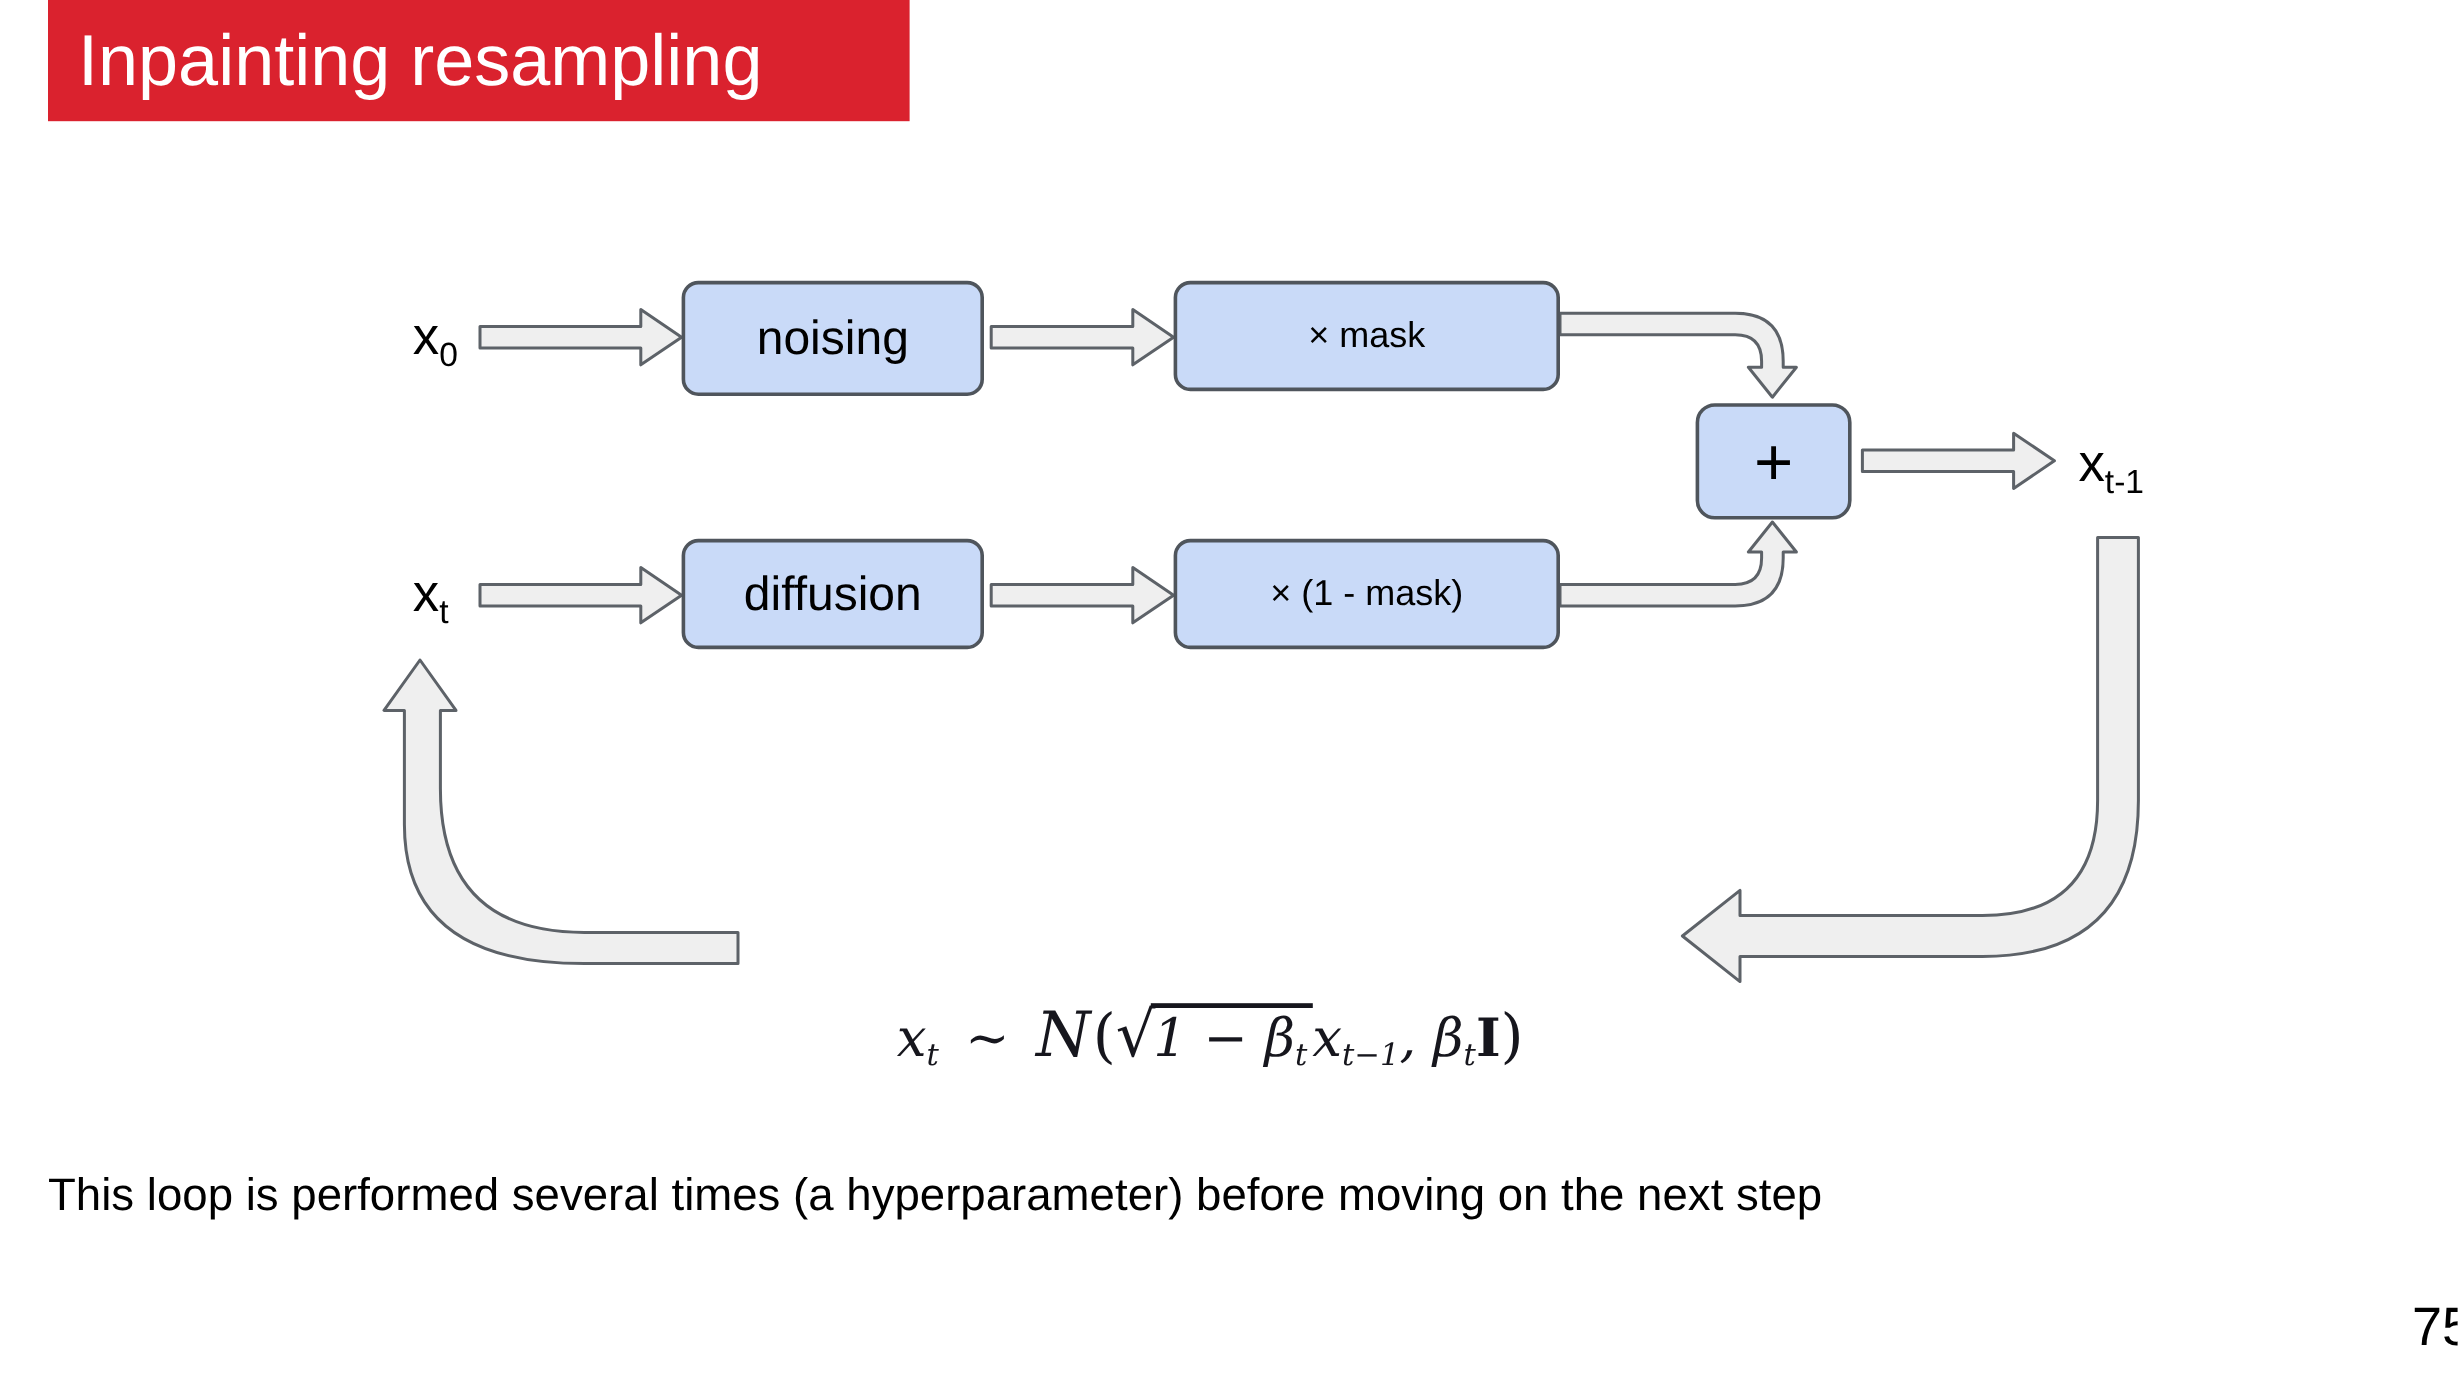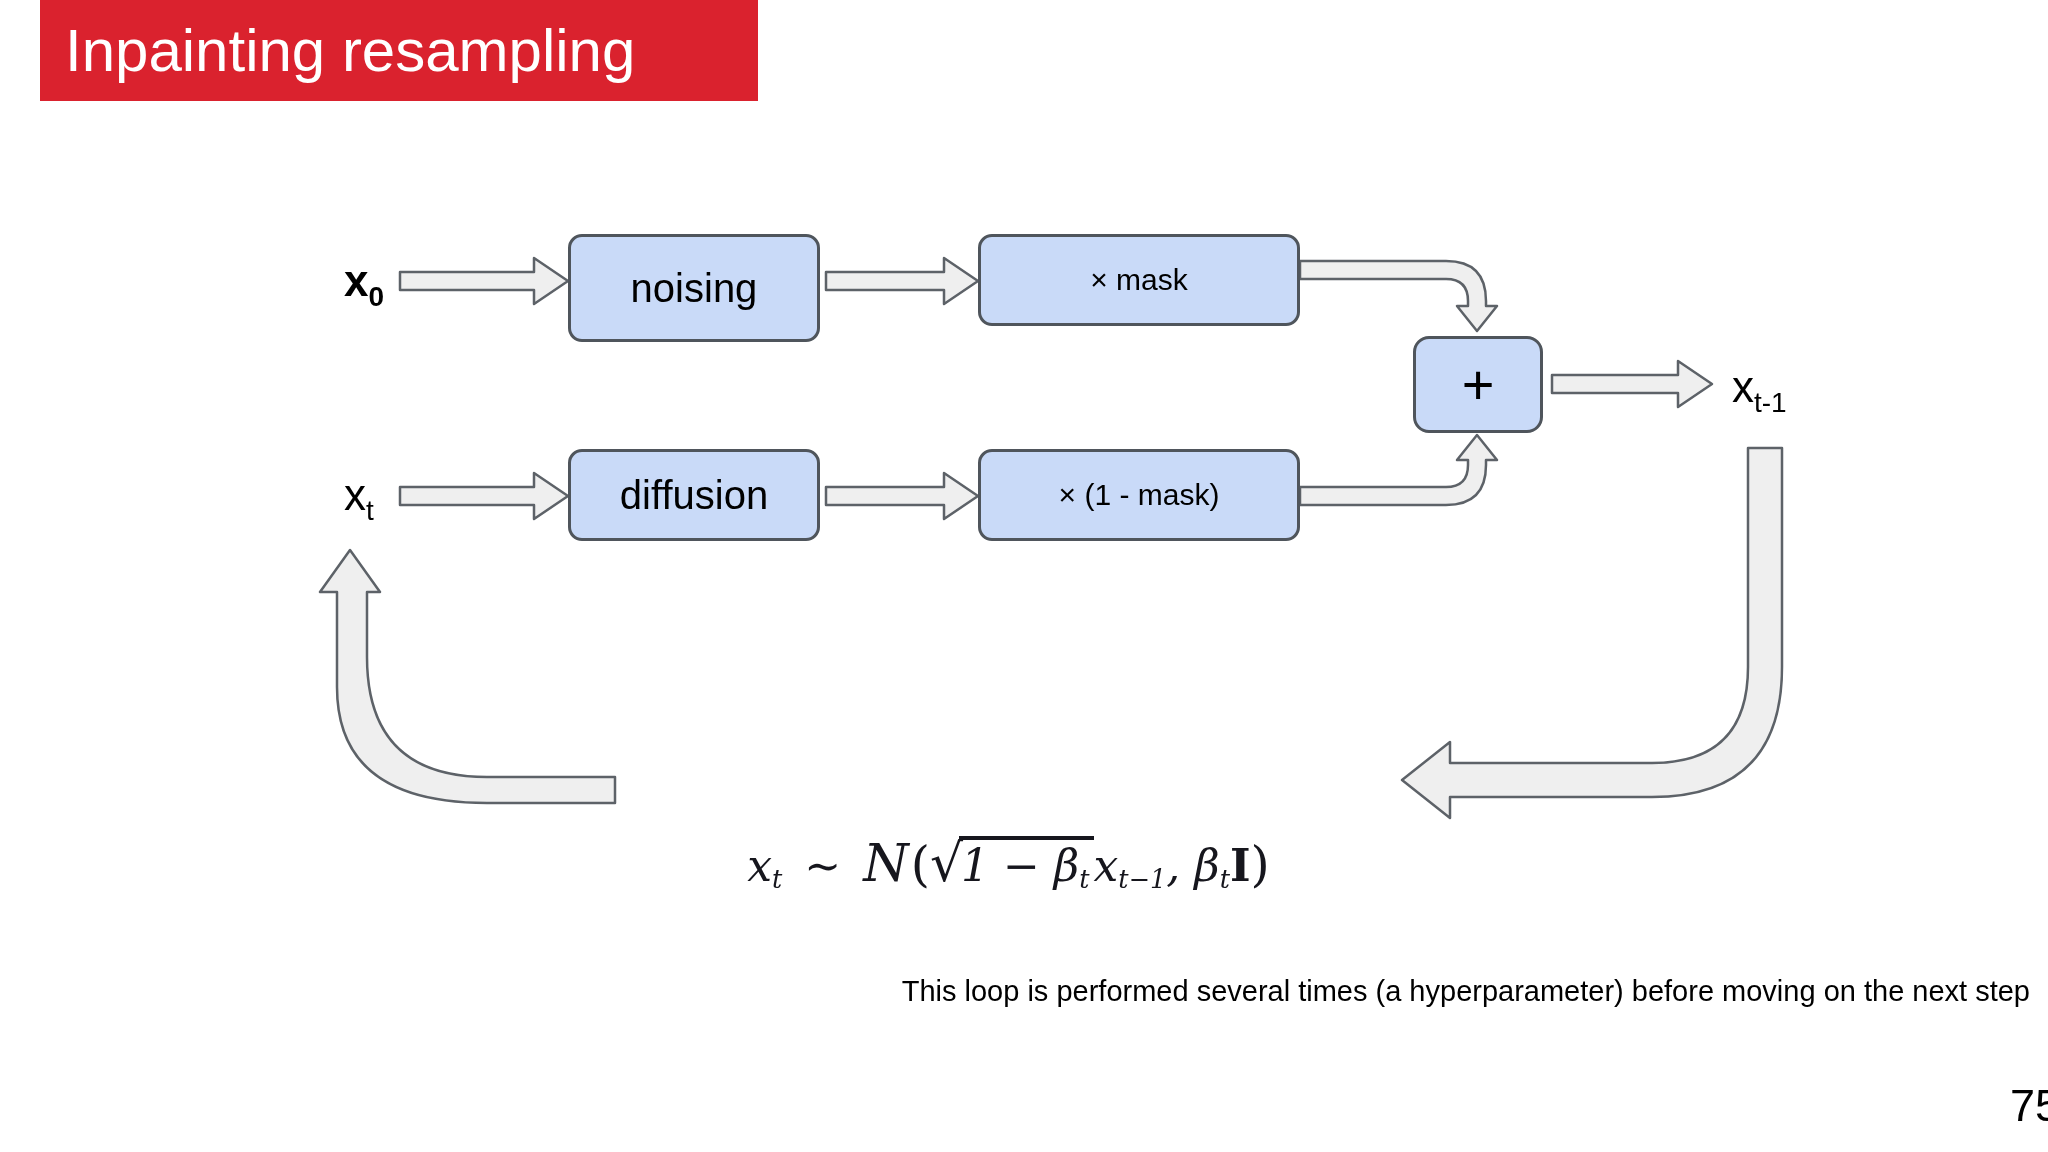--- a/index.html
+++ b/index.html
@@ -108,22 +108,22 @@
   .formula .script-n { font-size: 1.18em; font-weight: 500; margin-right: 2px; }
   .formula .paren { font-size: 1.12em; font-style: normal; font-weight: 300; }
   .formula .sqrt-sign { font-style: normal; font-size: 1.18em; margin-right: -4px; }
   .formula .radicand { border-top: 4px solid currentColor; padding: 0 4px 0 2px; }
   .formula .identity { font-style: normal; font-weight: bold; }
   .caption {
     position: absolute;
     left: 0;
     top: 975px;
     width: 1990px;
-    text-align: right;
-    font-size: 29px;
+    text-align: left;
+    font-size: 38px;
     color: var(--text-black);
   }
   .page-number {
     position: absolute;
     right: 28px;
     top: 1080px;
     font-size: 45px;
     color: var(--text-black);
   }
 </style>
@@ -150,21 +150,21 @@
 
     <path d="M 1260,261 L 1406,261 Q 1446,261 1446,301 L 1446,306 L 1457,306 L 1437,331 L 1417,306 L 1428,306 L 1428,301 Q 1428,279 1406,279 L 1260,279 Z"></path>
 
     <path d="M 1260,505 L 1406,505 Q 1446,505 1446,465 L 1446,460 L 1457,460 L 1437,435 L 1417,460 L 1428,460 L 1428,465 Q 1428,487 1406,487 L 1260,487 Z"></path>
 
     <path d="M 1708,448 L 1742,448 L 1742,667 Q 1742,797 1612,797 L 1410,797 L 1410,818 L 1362,780 L 1410,742 L 1410,763 L 1612,763 Q 1708,763 1708,667 Z"></path>
 
     <path d="M 575,777 L 447,777 Q 327,777 327,657 L 327,592 L 340,592 L 310,550 L 280,592 L 297,592 L 297,687 Q 297,803 447,803 L 575,803 Z"></path>
   </svg>
 
-  <div class="node" style="left:528px; top:234px; width:252px; height:108px;">
+  <div class="node" style="left:528px; top:234px; width:252px; height:96px;">
     <span>noising</span>
   </div>
 
   <div class="node small-label" style="left:938px; top:234px; width:322px; height:92px;">
     <span>× mask</span>
   </div>
 
   <div class="node" style="left:528px; top:449px; width:252px; height:92px;">
     <span>diffusion</span>
   </div>
@@ -175,21 +175,21 @@
 
   <div class="node plus-node" style="left:1373px; top:336px; width:130px; height:97px;">
     <span>+</span>
   </div>
 
 
   <div class="formula">
     <span><span>x</span><sub>t</sub></span><span class="sim">∼</span><span class="script-n">N</span><span class="paren">(</span><span class="sqrt-sign">√</span><span class="radicand"><span>1 − β</span><sub>t</sub></span><span><span>x</span><sub>t−1</sub></span><span>, </span><span><span>β</span><sub>t</sub></span><span class="identity">I</span><span class="paren">)</span>
   </div>
 
-  <div class="var-label" style="left:304px; top:256px;font-weight:bold;">
+  <div class="var-label" style="left:304px; top:256px;">
     <span>x</span><sub>0</sub>
   </div>
   <div class="var-label" style="left:304px; top:470px;text-align:center;">
     <span>x</span><sub>t</sub>
   </div>
   <div class="var-label" style="left:1692px; top:362px;">
     <span>x</span><sub>t-1</sub>
   </div>
 
   <div class="caption">This loop is performed several times (a hyperparameter) before moving on the next step</div>

